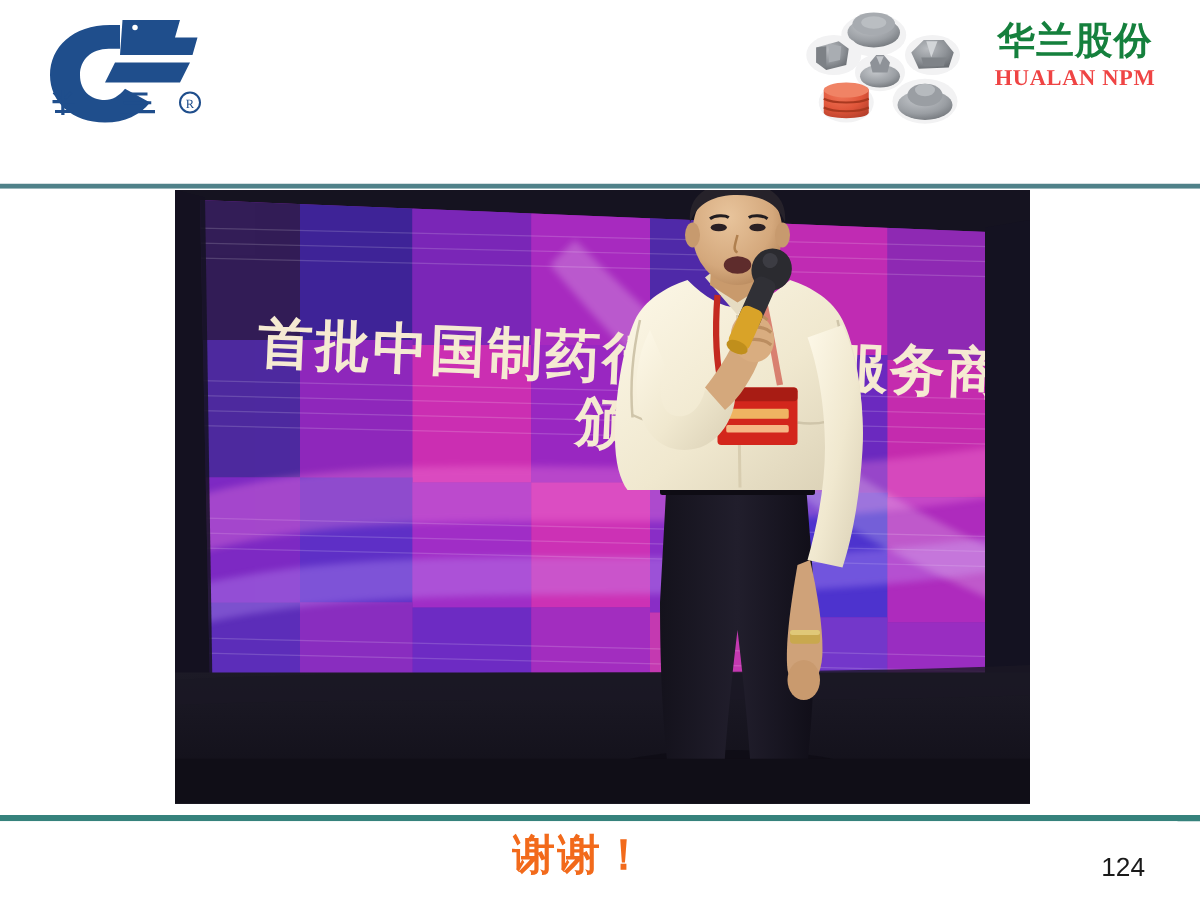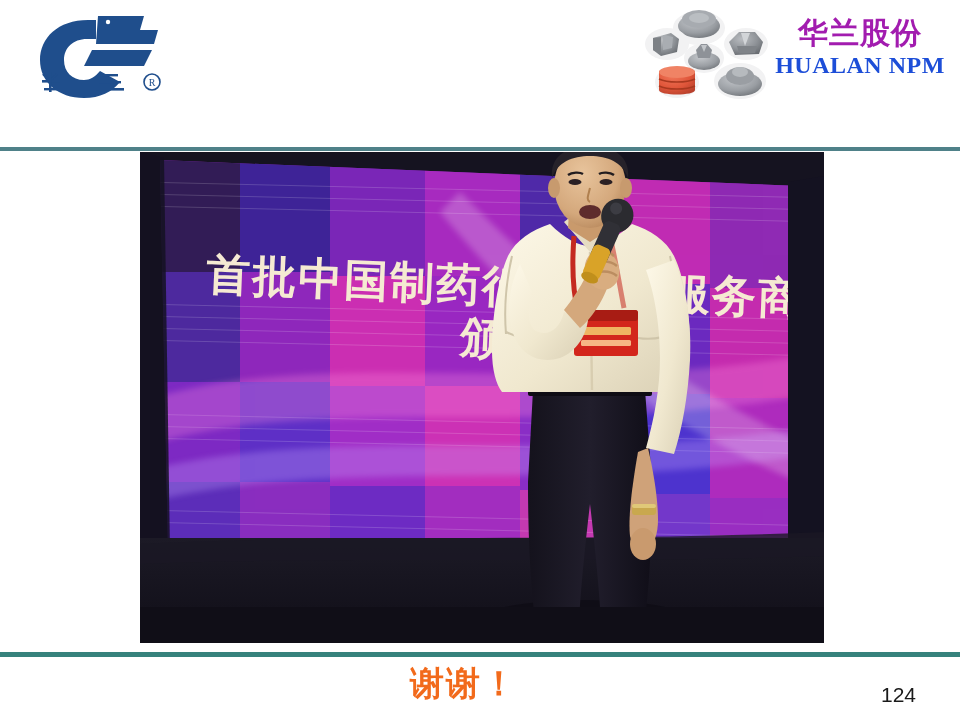--- a/index.html
+++ b/index.html
@@ -47,31 +47,31 @@
     width: 170px;
     text-align: center;
     line-height: 1;
   }
   .brand-wordmark .cn {
     display: block;
     font-family: Liberation Sans, sans-serif;
     font-weight: bold;
     font-size: 30px;
     letter-spacing: 1px;
-    color: #a21caf;
+    color: #15803d;
     white-space: nowrap;
   }
   .brand-wordmark .en {
     display: block;
     margin-top: 5px;
     font-family: "Liberation Serif", "DejaVu Serif", serif;
     font-weight: bold;
-    font-size: 24px;
+    font-size: 18px;
     letter-spacing: 0.5px;
-    color: #1d4ed8;
+    color: #ef4444;
     white-space: nowrap;
   }
 
   
   .rule-top {
     position: absolute;
     left: 0; top: 147px;
     width: 960px; height: 4px;
     background: #4f8189;
   }

